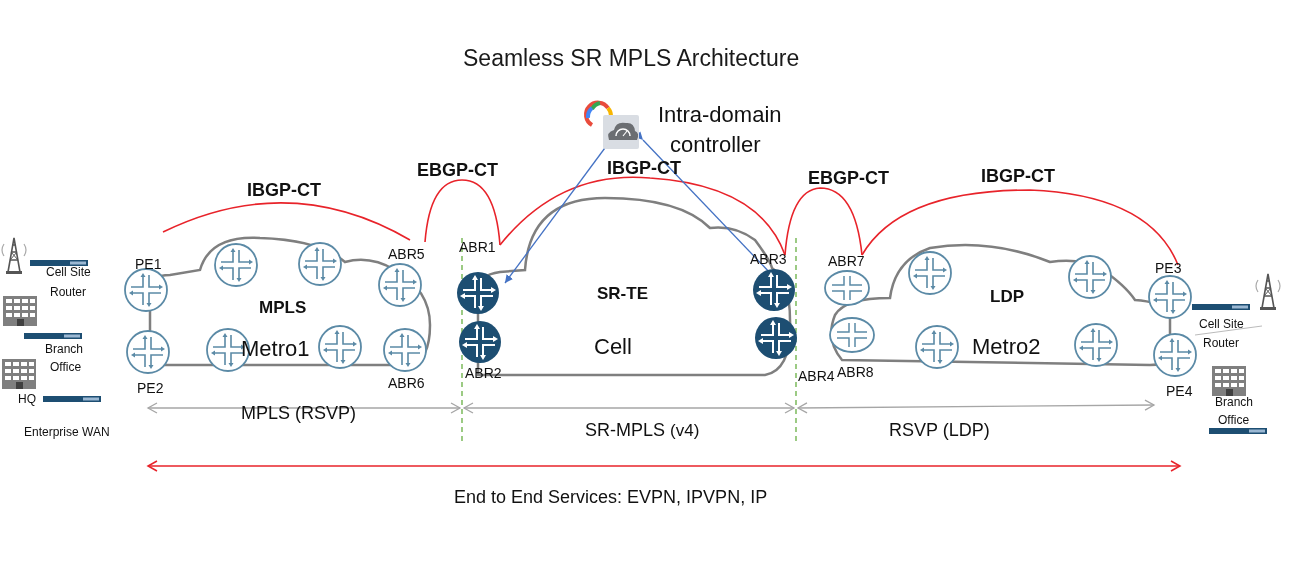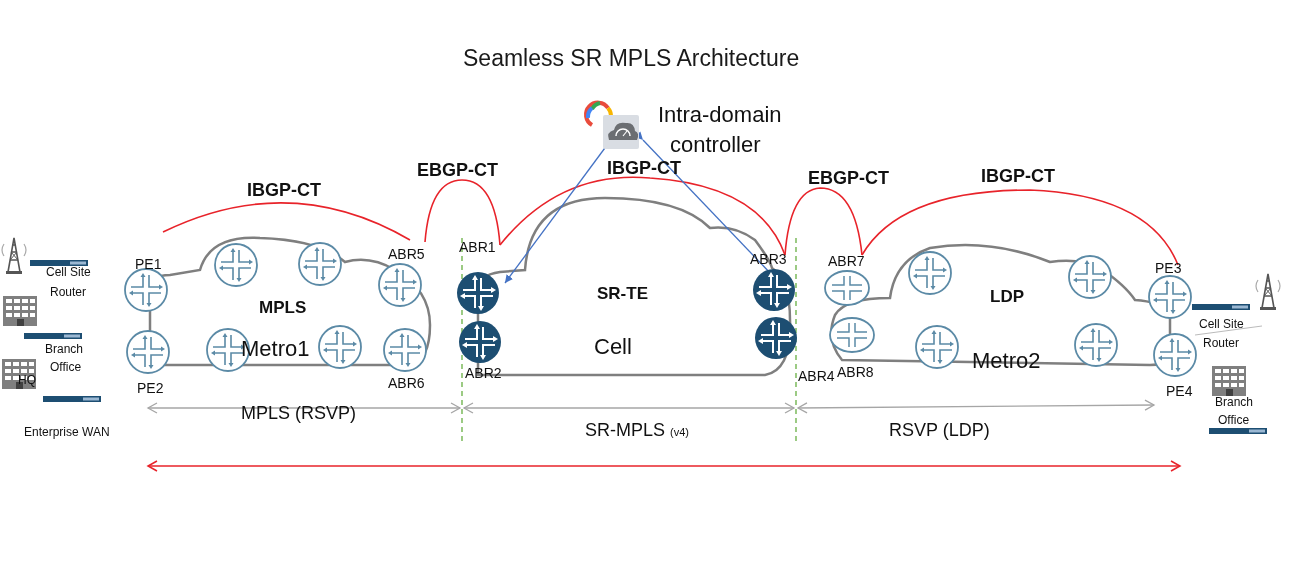--- a/index.html
+++ b/index.html
@@ -191,47 +191,48 @@
   <div class="lbl bgp" style="left:417px;top:160px">EBGP-CT</div>
   <div class="lbl bgp" style="left:607px;top:158px">IBGP-CT</div>
   <div class="lbl bgp" style="left:808px;top:168px">EBGP-CT</div>
   <div class="lbl bgp" style="left:981px;top:166px">IBGP-CT</div>
 
   <div class="lbl domain" style="left:259px;top:298px">MPLS</div>
   <div class="lbl region" style="left:241px;top:336px">Metro1</div>
   <div class="lbl domain" style="left:597px;top:284px">SR-TE</div>
   <div class="lbl region" style="left:594px;top:334px">Cell</div>
   <div class="lbl domain" style="left:990px;top:287px">LDP</div>
-  <div class="lbl region" style="left:972px;top:348px">Metro2</div>
+  <div class="lbl region" style="left:972px;top:334px">Metro2</div>
 
   <div class="lbl node" style="left:135px;top:256px">PE1</div>
   <div class="lbl node" style="left:137px;top:380px">PE2</div>
   <div class="lbl node" style="left:388px;top:246px">ABR5</div>
   <div class="lbl node" style="left:388px;top:375px">ABR6</div>
   <div class="lbl node" style="left:459px;top:239px">ABR1</div>
   <div class="lbl node" style="left:465px;top:365px">ABR2</div>
   <div class="lbl node" style="left:750px;top:251px">ABR3</div>
   <div class="lbl node" style="left:798px;top:368px">ABR4</div>
   <div class="lbl node" style="left:828px;top:253px">ABR7</div>
   <div class="lbl node" style="left:837px;top:364px">ABR8</div>
   <div class="lbl node" style="left:1155px;top:260px">PE3</div>
   <div class="lbl node" style="left:1166px;top:383px">PE4</div>
 
   <div class="lbl small" style="left:46px;top:265px">Cell Site</div>
   <div class="lbl small" style="left:50px;top:285px">Router</div>
   <div class="lbl small" style="left:45px;top:342px">Branch</div>
   <div class="lbl small" style="left:50px;top:360px">Office</div>
-  <div class="lbl small" style="left:18px;top:373px">HQ</div>
+  <div class="lbl small" style="left:18px;top:392px">HQ</div>
   <div class="lbl small" style="left:24px;top:425px">Enterprise WAN</div>
 
   <div class="lbl small" style="left:1199px;top:317px">Cell Site</div>
   <div class="lbl small" style="left:1203px;top:336px">Router</div>
   <div class="lbl small" style="left:1215px;top:395px">Branch</div>
   <div class="lbl small" style="left:1218px;top:413px">Office</div>
 
   <div class="lbl bottom" style="left:241px;top:403px">MPLS (RSVP)</div>
   <div class="lbl bottom" style="left:585px;top:420px">
     <span>SR-MPLS</span>
-    <span style="font-size:11px">(v4)</span>
+    <span style="font-size:17px">(v4)</span>
   </div>
   <div class="lbl bottom" style="left:889px;top:420px">RSVP (LDP)</div>
 
+  <div class="lbl bottom" style="left:454px;top:487px">End to End Services: EVPN, IPVPN, IP</div>
 </div>
 
 </body></html>

